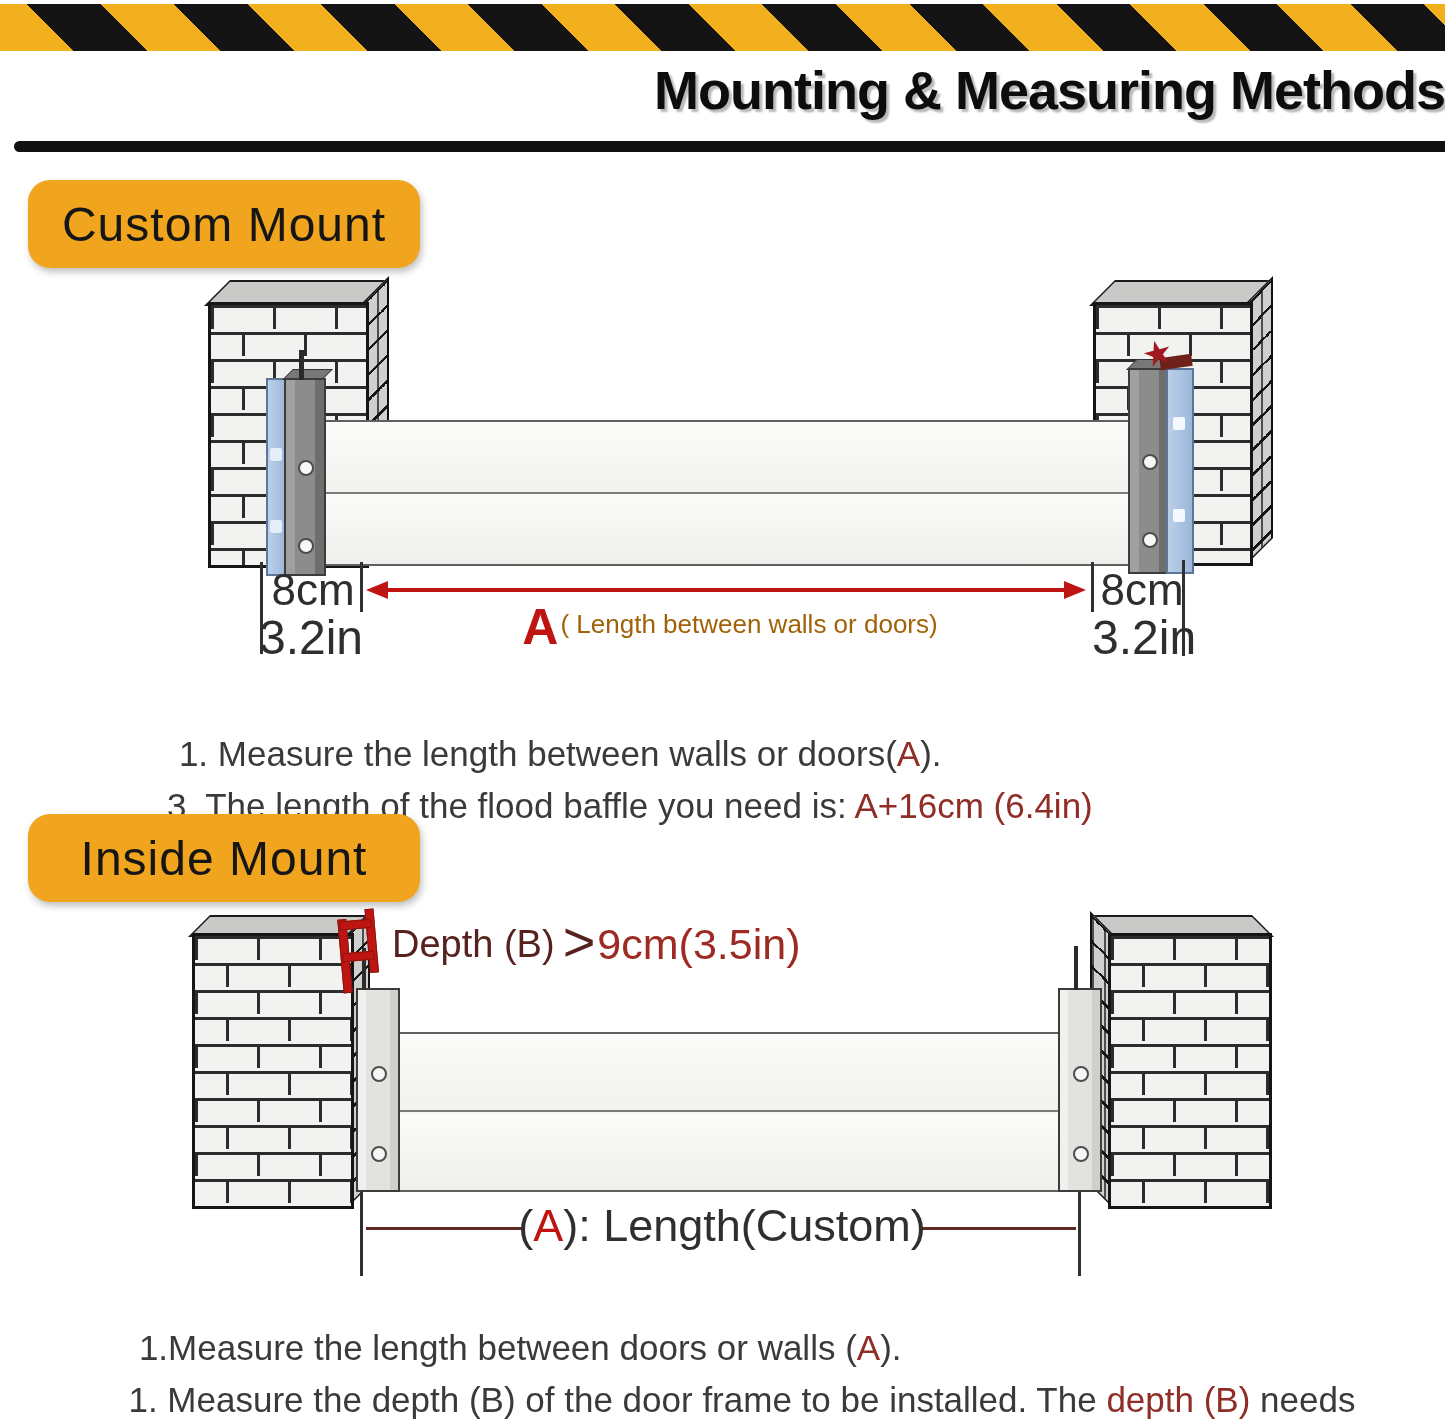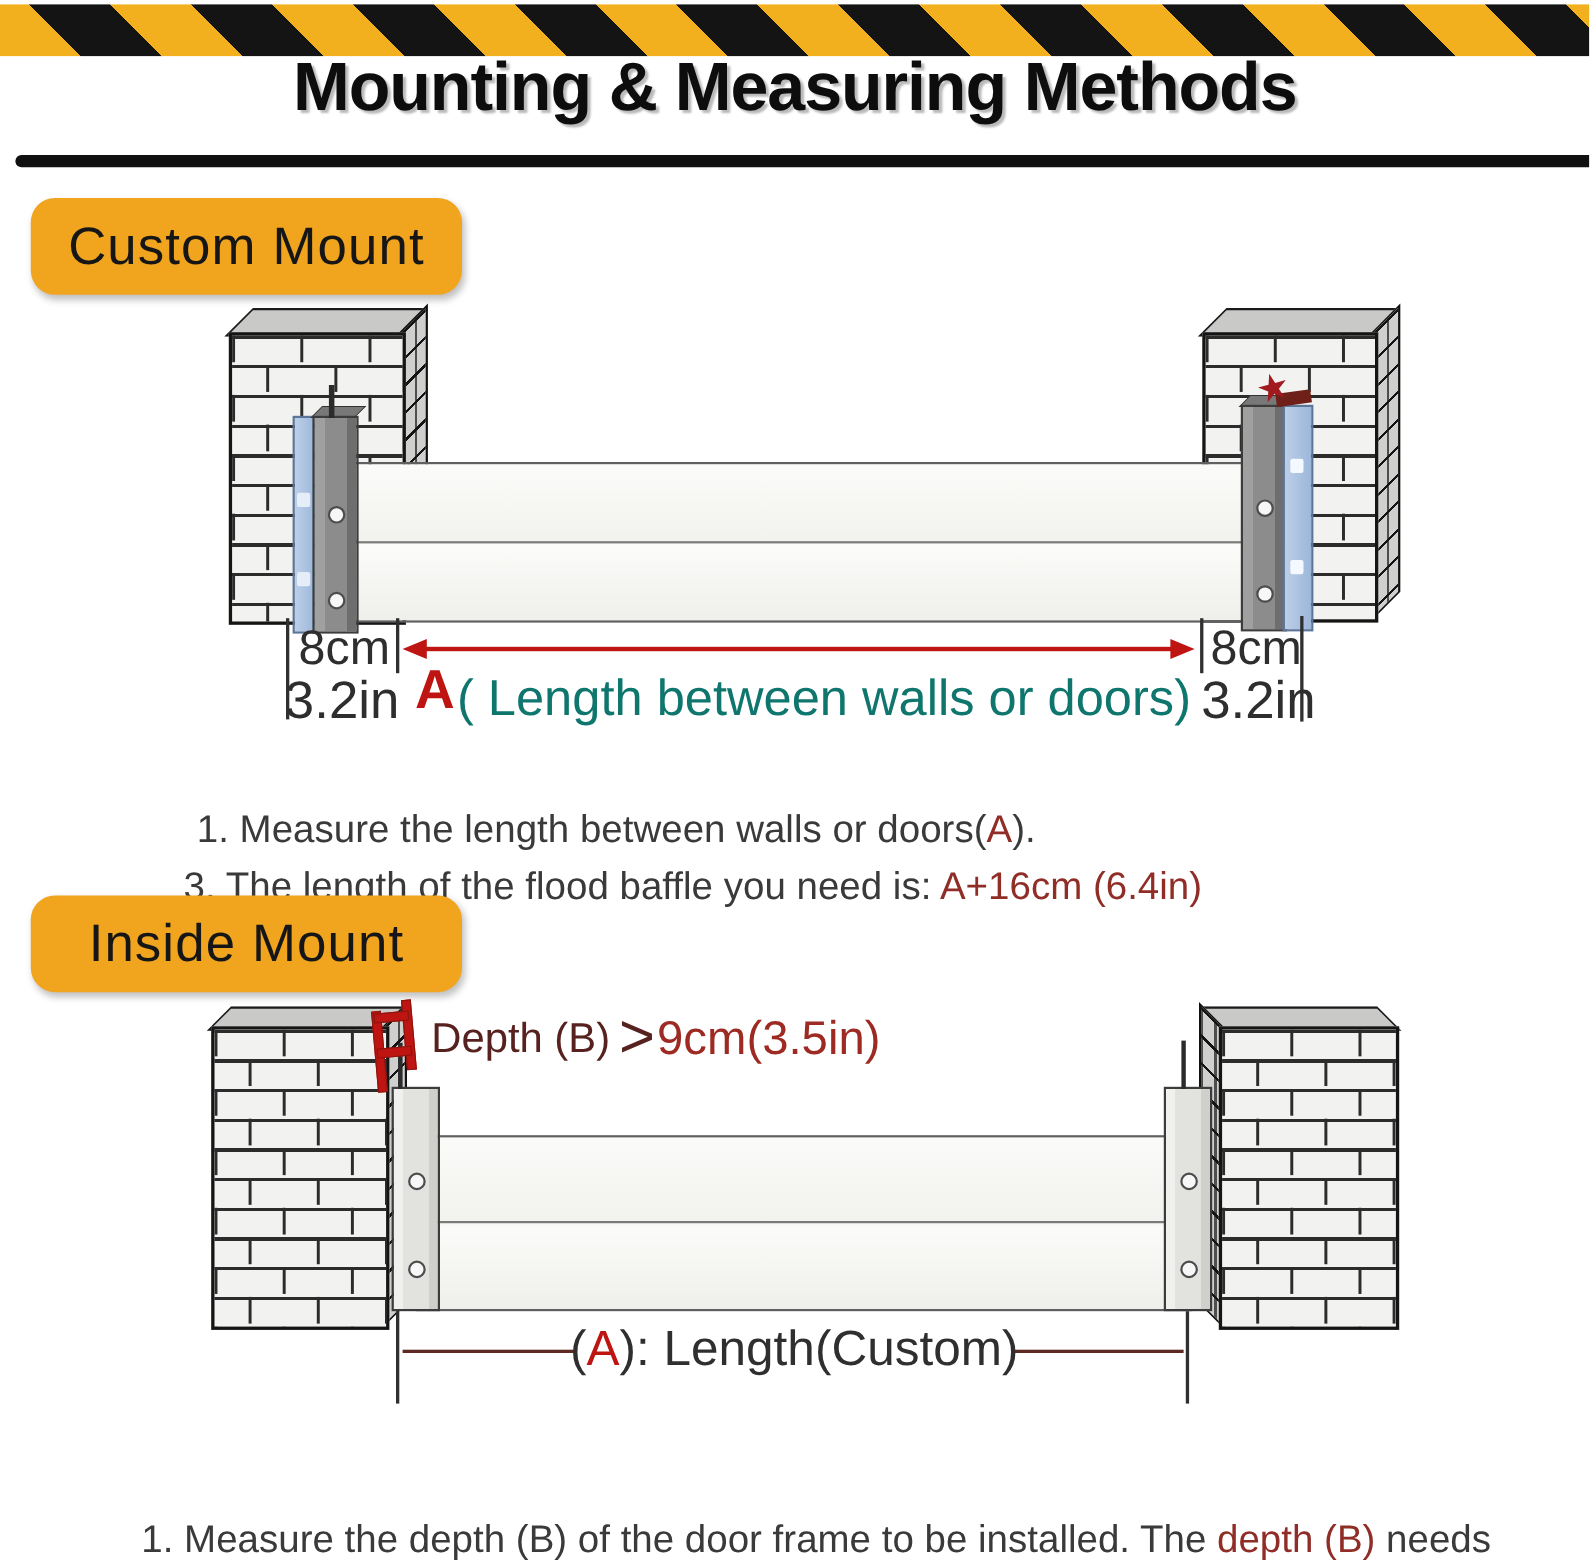--- a/index.html
+++ b/index.html
@@ -3,21 +3,21 @@
 <meta charset="utf-8">
 <style>
   html,body{margin:0;padding:0;background:#ffffff;}
   .canvas{position:relative;width:1445px;height:1421px;background:#fff;
           font-family:"Liberation Sans",sans-serif;overflow:hidden;}
   .abs{position:absolute;}
 
   
   .stripes{left:0;top:4px;width:1445px;height:47px;
     background:repeating-linear-gradient(45deg,var(--hazard-yellow) 0 52px,var(--hazard-black) 52px 104px);}
-  .title{left:0;top:40px;width:1445px;text-align:center;font-size:62px;font-weight:bold;
+  .title{left:0;top:55px;width:1445px;text-align:right;font-size:54px;font-weight:bold;
     letter-spacing:-1px;color:#0d0d0d;text-shadow:3px 3px 2px rgba(0,0,0,.28);line-height:1.3;}
   .title-bar{left:14px;top:141px;width:1431px;height:11px;background:#101010;border-radius:8px 0 0 8px;}
 
   
   .badge{width:392px;height:88px;background:var(--badge-yellow);border-radius:22px;
     display:flex;align-items:center;justify-content:center;font-size:48px;color:#161616;
     box-shadow:2px 4px 7px rgba(0,0,0,.25);letter-spacing:1px;z-index:6;}
 
   
   .brick{background-color:#f2f2f0;
@@ -56,21 +56,21 @@
   .tick{background:#303030;z-index:4;}
   .mline{background:#5d2a23;z-index:4;}
   .arrow-shaft{height:4px;background:var(--accent-red);z-index:4;}
   .ah{width:0;height:0;z-index:4;}
   .ah-l{border-top:9px solid transparent;border-bottom:9px solid transparent;border-right:22px solid var(--accent-red);}
   .ah-r{border-top:9px solid transparent;border-bottom:9px solid transparent;border-left:22px solid var(--accent-red);}
   .dim{font-size:44px;color:#2e2e2e;text-align:center;z-index:4;line-height:1;}
   .dim.in{font-size:48px;}
   .span-label{display:flex;justify-content:center;align-items:flex-start;z-index:4;}
   .span-label .a{font-size:50px;font-weight:bold;color:var(--accent-red);line-height:1;margin-right:2px;}
-  .span-label .rest{font-size:46px;color:#0f766e;line-height:1;padding-top:9px;white-space:pre;}
+  .span-label .rest{font-size:26px;color:#a16207;line-height:1;padding-top:9px;white-space:pre;}
   .len-label{display:flex;justify-content:center;align-items:baseline;font-size:45px;color:#2f2f2f;z-index:4;white-space:pre;}
   .len-label .a{color:var(--accent-red);}
   .depth-note{display:flex;align-items:center;z-index:6;color:var(--dark-maroon);white-space:pre;}
   .depth-note .lbl{font-size:38px;}
   .depth-note .gt{font-size:56px;margin:0 2px 6px 8px;}
   .depth-note .val{font-size:43px;color:#9d2b23;}
 
   
   .gauge{z-index:6;transform:rotate(-5deg);}
   .gauge>div{position:absolute;background:var(--accent-red);border:1px solid #8c140e;}
@@ -196,20 +196,23 @@
 
   <div class="abs tick" style="left:360px;top:1192px;width:3px;height:84px;"></div>
   <div class="abs tick" style="left:1078px;top:1192px;width:3px;height:84px;"></div>
   <div class="abs mline" style="left:366px;top:1227px;width:158px;height:3px;"></div>
   <div class="abs mline" style="left:920px;top:1227px;width:156px;height:3px;"></div>
 
   <div class="abs len-label" style="left:500px;top:1200px;width:444px;">
     <span>(</span><span class="a">A</span><span>): Length(Custom)</span>
   </div>
 
+  <div class="abs step" style="left:100px;top:1288px;">
+    <span>1.Measure the length between doors or walls (</span><span class="t-maroon">A</span><span>).</span>
+  </div>
   <div class="abs step center" style="left:0;top:1340px;width:1445px;">
     <span>1. Measure the depth (B) of the door frame to be installed. The </span><span class="t-maroon">depth (B)</span><span> needs</span>
   </div>
   <div class="abs step center" style="left:0;top:1380px;width:1445px;">
     <span>to be greater than 9cm (3.5in) before the flood protection baffle can be installed.</span>
   </div>
 
 </div>
 
 </body></html>

